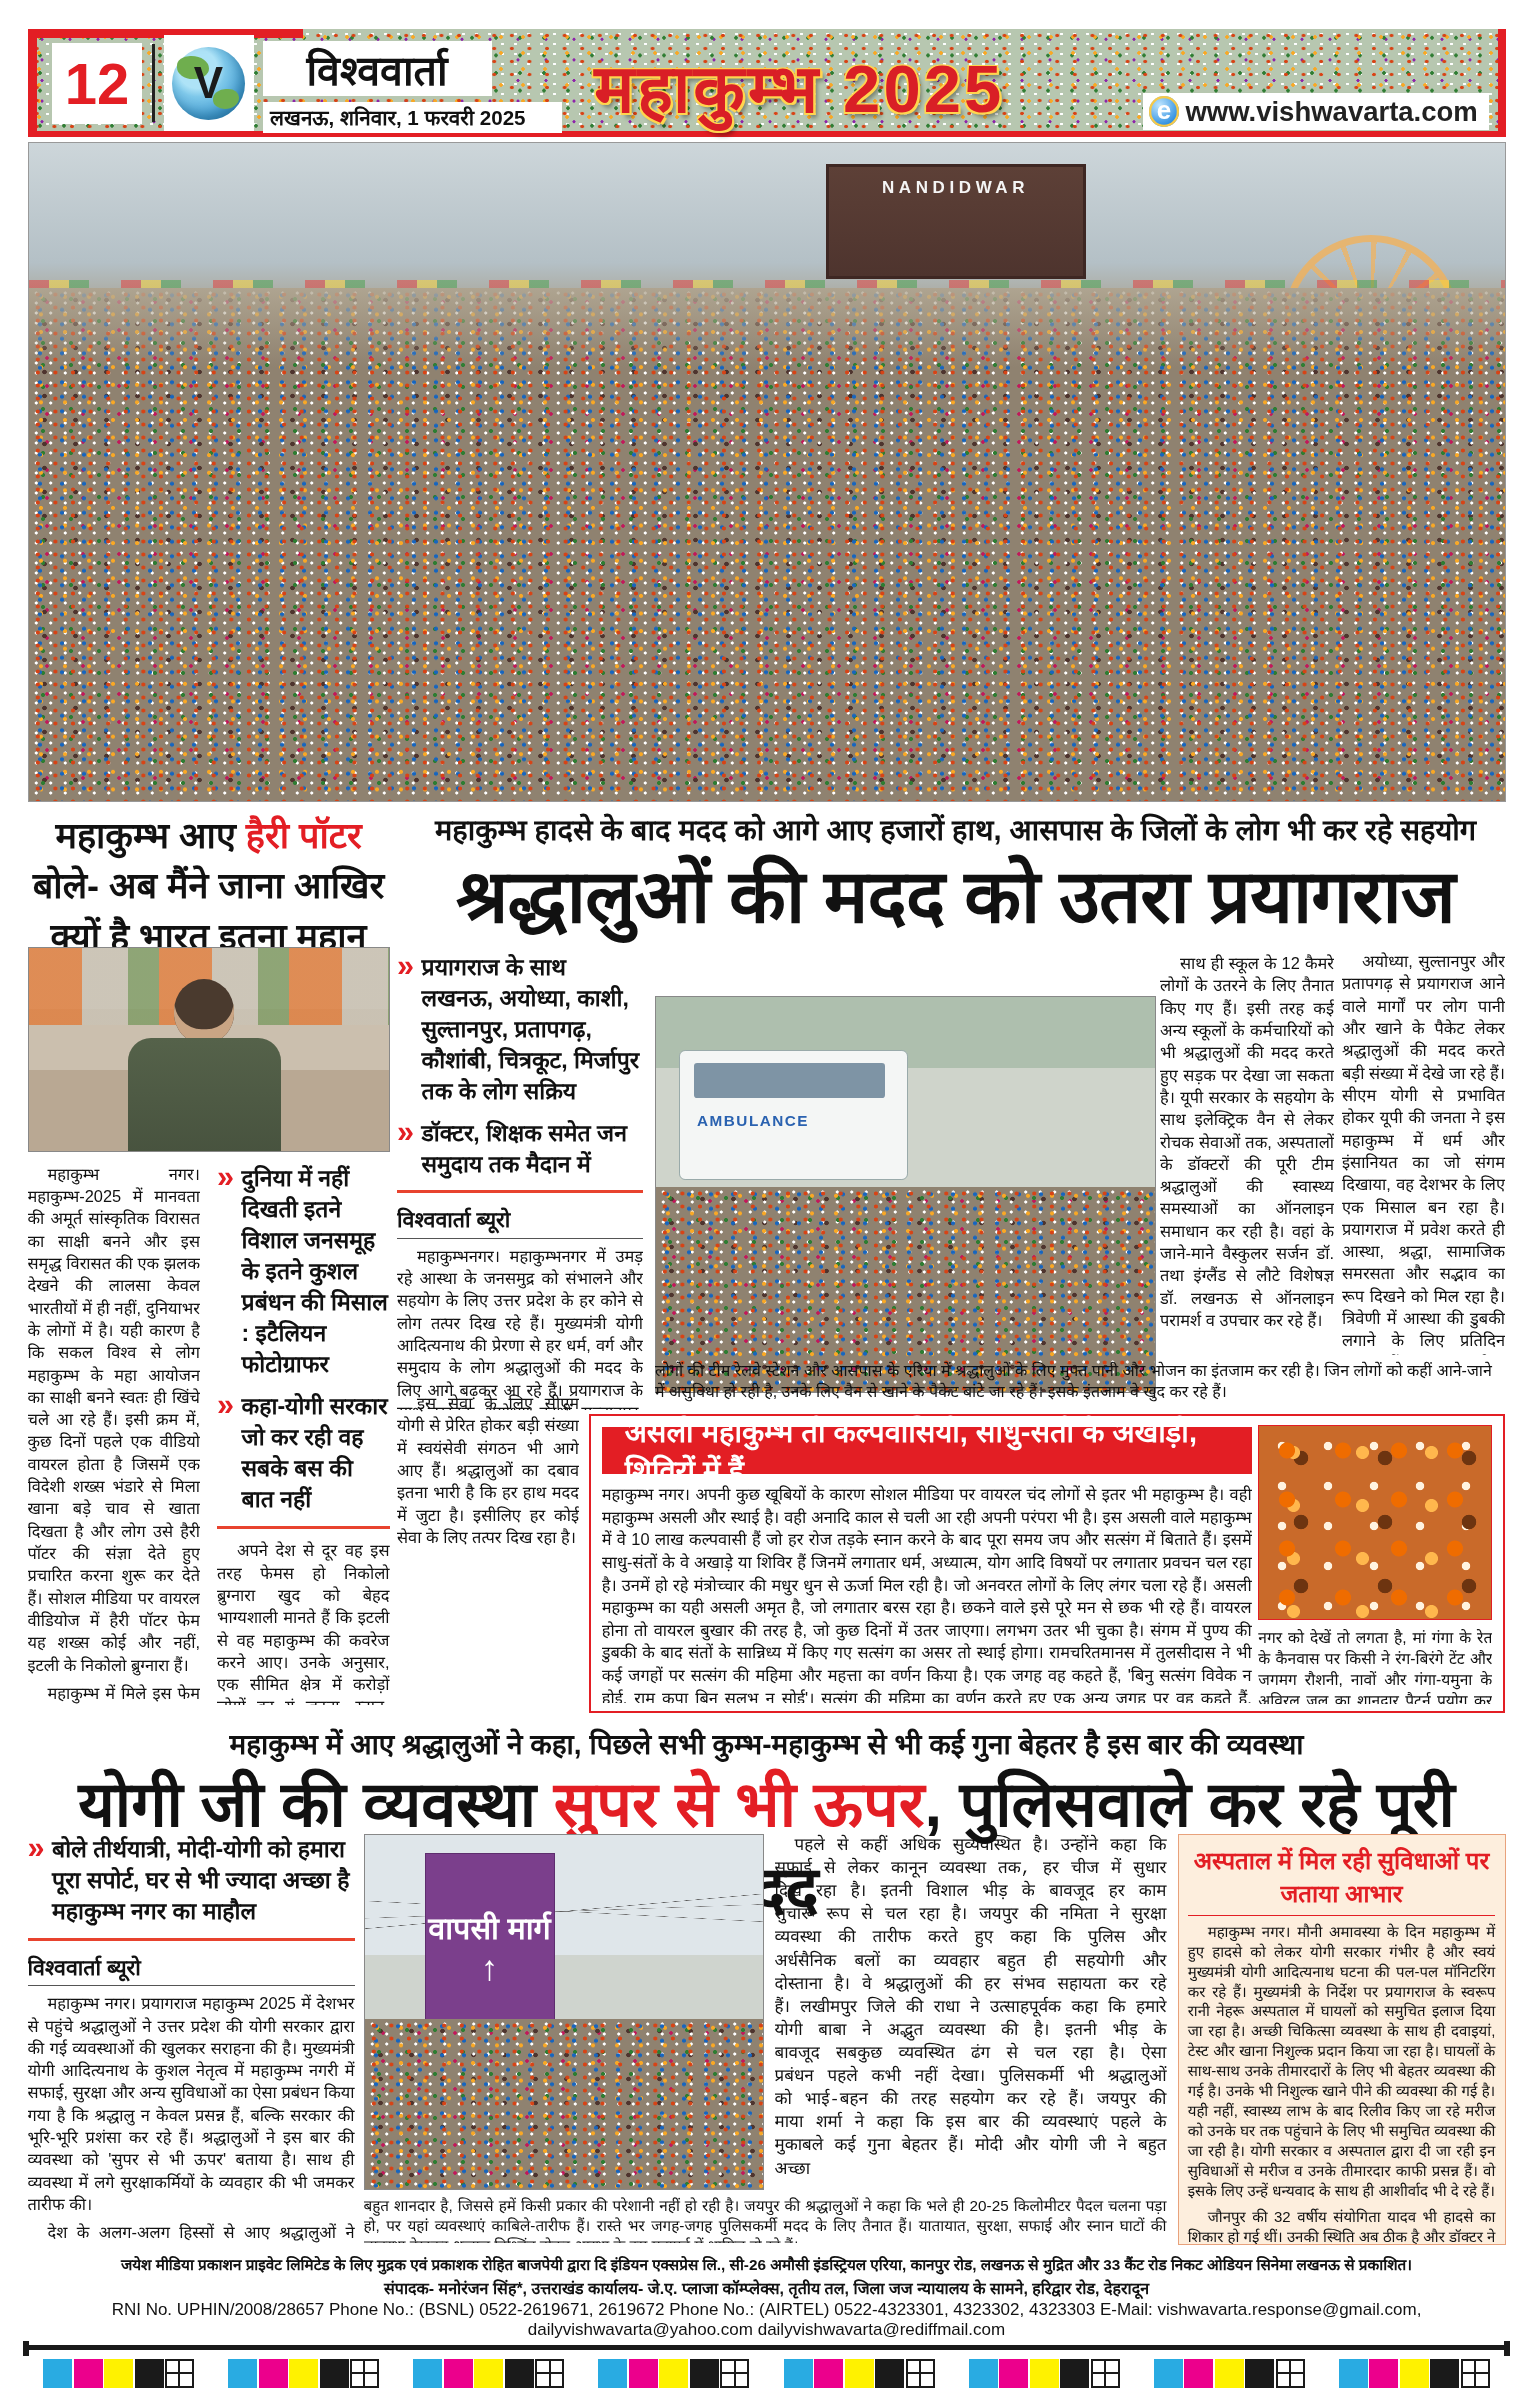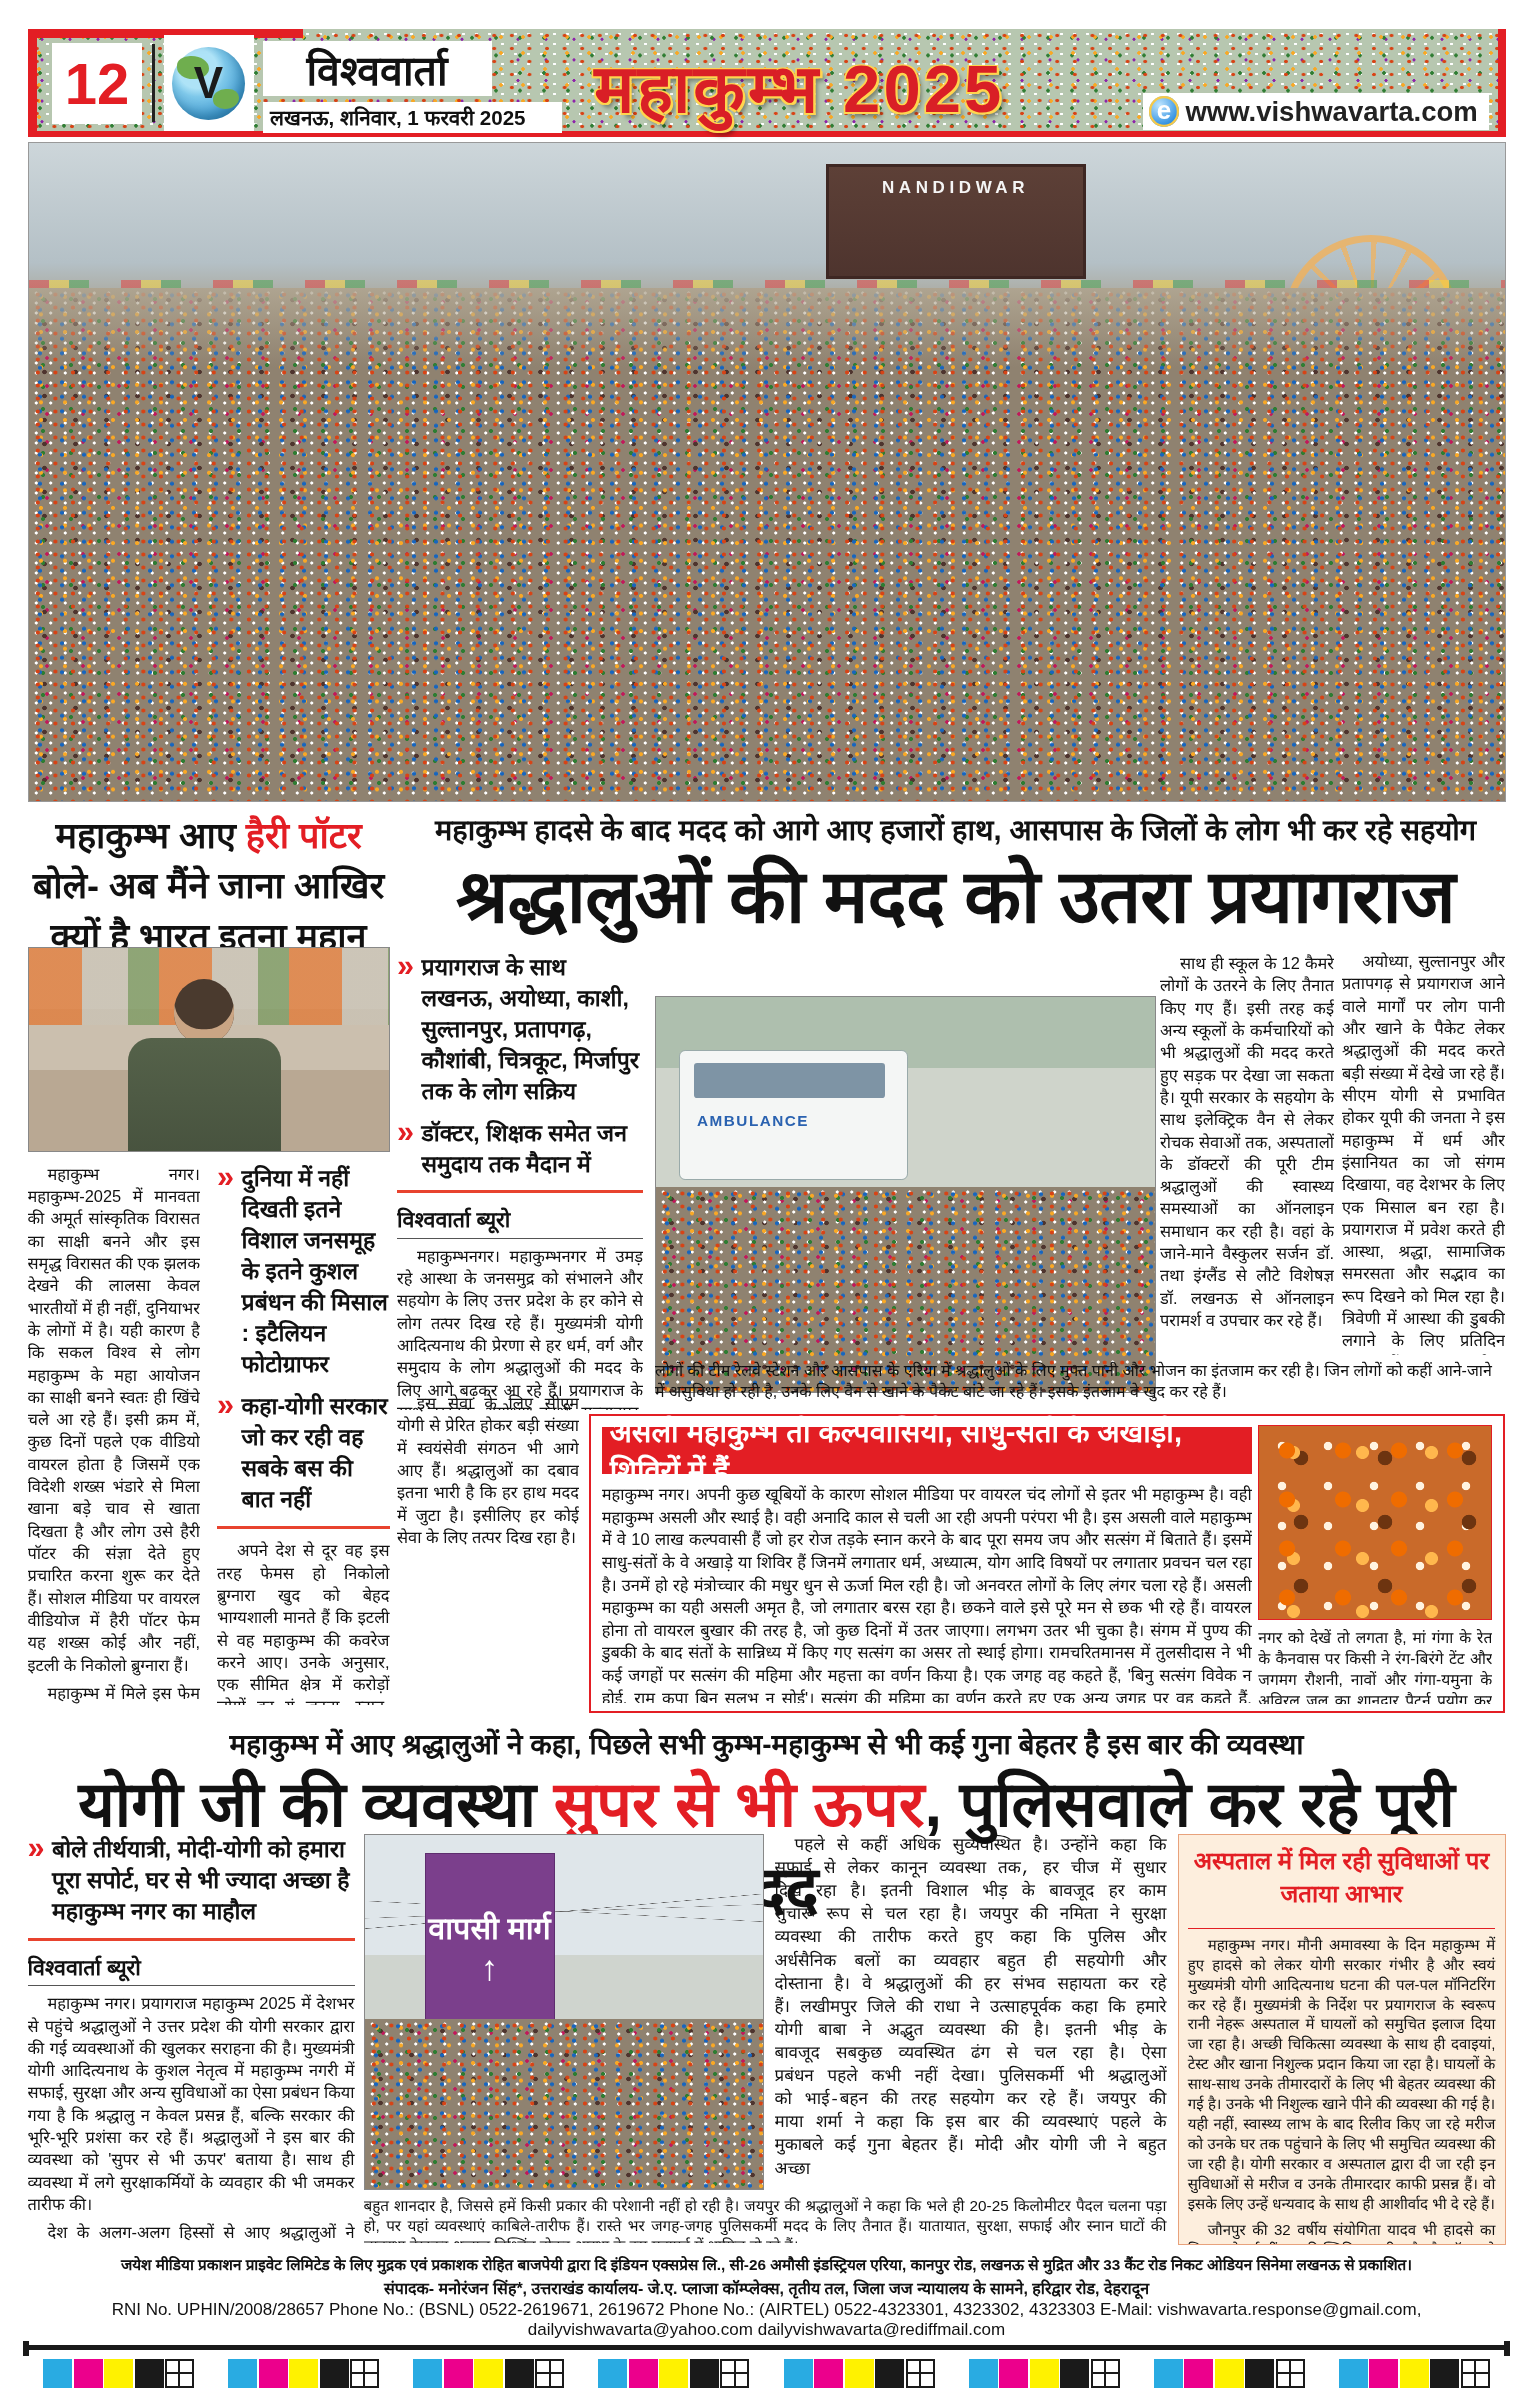--- a/index.html
+++ b/index.html
@@ -157,21 +157,21 @@
   .lead-crowd { left: 0; top: 48%; width: 100%; height: 52%; }
   #lead-colM { left: 763px; top: 5px; width: 174px; height: 405px; overflow: hidden; }
   #lead-colR { left: 945px; top: 3.1px; width: 163px; height: 405px; overflow: hidden; }
   #lead-caption { left: 258px; top: 414px; width: 850px; height: 44px; overflow: hidden;
     font-size: 16px; line-height: 1.3; }
   #lead-cont { left: 397px; top: 1392px; width: 182px; height: 295px; overflow: hidden; }
 
   
   #sadhu { left: 589px; top: 1414px; width: 916px; height: 299px; border: 2.3px solid #e31e24; background: #fff; }
   #sadhu-head { left: 10.7px; top: 10.7px; width: 650px; height: 47px; background: #e31e24; color: #fff;
-    font-size: 29px; font-weight: bold; display: flex; align-items: center; padding-left: 8px; }
+    font-size: 29px; font-weight: bold; display: flex; align-items: center; padding-left: 23px; }
   #sadhu-body { left: 10.7px; top: 67px; width: 650px; height: 220px; overflow: hidden;
     font-size: 16.4px; line-height: 1.38; text-align: justify; }
   #sadhu-photo { right: 10.7px; top: 9.2px; width: 234px; height: 195px; border: 1.5px solid #e31e24; overflow: hidden;
     background-color: #c96a2a;
     background-image:
       radial-gradient(circle, #ef6c00 7.6px, transparent 8.4px),
       radial-gradient(circle, #ffb74d 6.1px, transparent 6.9px),
       radial-gradient(circle, #6d3410 6.9px, transparent 7.6px),
       radial-gradient(circle, #fff3e0 3.8px, transparent 4.6px);
     background-size: 56px 49px, 69px 53px, 84px 64px, 46px 40px; }
@@ -200,21 +200,21 @@
     border: 1.5px solid #5e2d6e;
   }
   .sign-text { color: #fff; font-size: 30.5px; font-weight: bold; line-height: 1.2; text-align: center; }
   .sign-arrow { color: #fff; font-size: 35px; font-weight: bold; }
   .yogi-crowd { left: 0; top: 52%; width: 100%; height: 48%; }
   #yogi-mid { left: 747px; top: 0; width: 392px; height: 356px; overflow: hidden; }
   #yogi-mid .body-text { font-size: 17px; font-family: Liberation Mono, monospace; }
   #hospital { left: 1150px; top: 0; width: 328px; height: 411px; background: #fdeedd; border: 0.8px solid #e8a27c;
     padding: 7.6px 9.2px; overflow: hidden; }
   #hospital-head { color: #e31e24; font-size: 24px; font-weight: bold; text-align: center;
-    border-bottom: 1.5px solid #e31e24; padding-bottom: 19px; margin-bottom: 6.1px; }
+    border-bottom: 1.5px solid #e31e24; padding-bottom: 6px; margin-bottom: 6.1px; }
   #hospital .body-text { font-size: 15px; line-height: 1.33; }
   #yogi-bottom { left: 336px; top: 362px; width: 803px; height: 47px; overflow: hidden;
     font-size: 15.3px; line-height: 1.3; text-align: justify; }
 
   
   #footer { left: 27.5px; top: 2254px; width: 1478px; text-align: center; }
   .f-line1 { font-size: 15.3px; font-weight: bold; margin-bottom: 3.1px; }
   .f-line2 { font-size: 16px; font-weight: bold; margin-bottom: 1px; }
   .f-line3 { font-size: 13.7px; margin-bottom: 13.7px; }
   .f-rni { font-size: 17px; }

